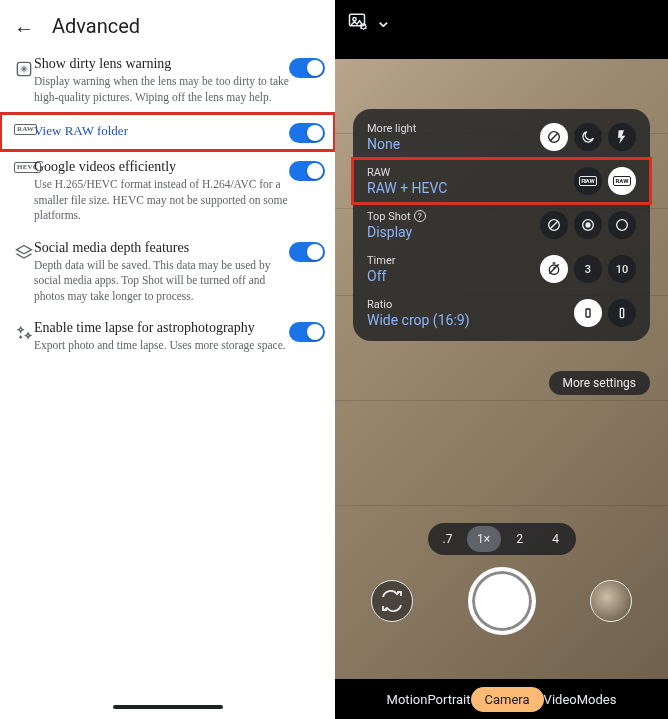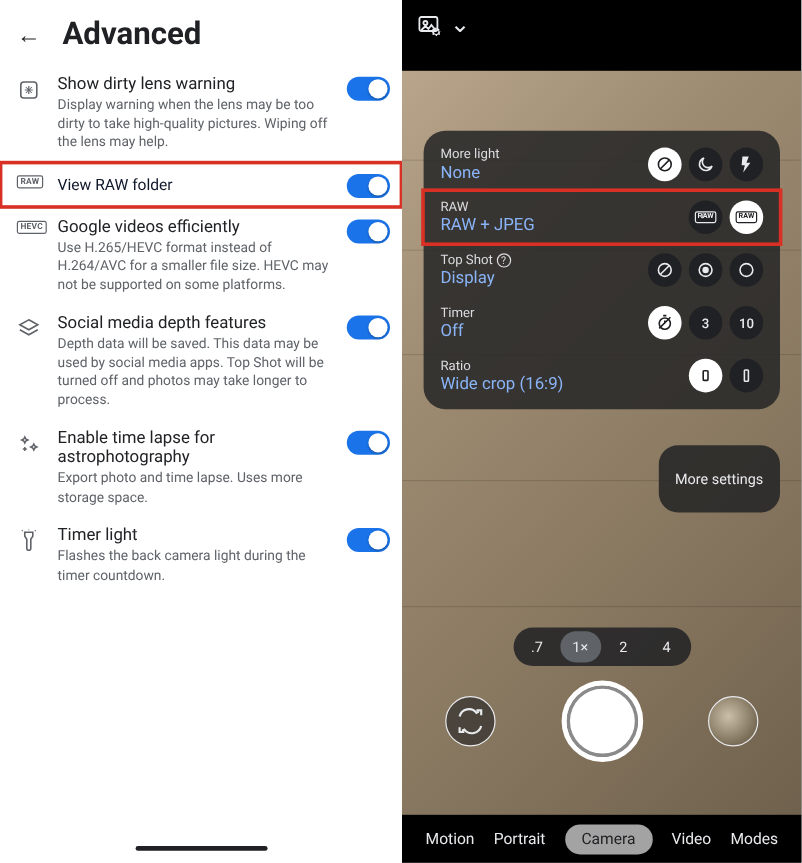--- a/index.html
+++ b/index.html
@@ -21,31 +21,31 @@
     flex-direction: column;
     padding-bottom: 10px;
   }
   .header {
     display: flex;
     align-items: center;
     padding: 14px 14px 4px 14px;
     gap: 18px;
   }
   .header .back { font-size: 20px; color: #202124; }
-  .header .title { font-size: 26px; color: #202124; font-weight: 700; }
+  .header .title { font-size: 20px; color: #202124; font-weight: 400; }
   .settings-list {
     flex: 1;
     overflow: hidden;
     padding: 6px 0;
   }
   .setting-row {
     display: flex;
     padding: 8px 10px 8px 14px;
-    gap: 14px;
-    position: relative;
+    position: relative;
+    font-family: Liberation Serif, serif;
   }
   .setting-row.highlight {
     outline: 3px solid #d93025;
     outline-offset: -2px;
   }
   .row-icon {
     width: 20px;
     flex: 0 0 20px;
     display: flex;
     align-items: flex-start;
@@ -71,21 +71,21 @@
     margin-bottom: 2px;
   }
   .row-desc {
     font-size: 11.5px;
     line-height: 1.35;
     color: #5f6368;
   }
   .row-link {
     display: inline-block;
     font-size: 13px;
-    color: #0f172a;
+    color: #1d4ed8;
   }
   .toggle {
     flex: 0 0 36px;
     height: 20px;
     border-radius: 20px;
     background: #1a73e8;
     position: relative;
     margin-top: 2px;
   }
   .toggle::after {
@@ -188,21 +188,21 @@
     font-size:6px;font-weight:700;border:1.2px solid currentColor;
     border-radius:2px;padding:0 1.5px;line-height:1.2;
   }
   .more-chip {
     position: absolute;
     right: 18px;
     top: 312px;
     background: rgba(40,40,40,0.9);
     color: #e8eaed;
     font-size: 12px;
-    padding: 21px 14px;
+    padding: 5px 14px;
     border-radius: 16px;
   }
   
   .zoom {
     position: absolute;
     bottom: 124px;
     left: 50%;
     transform: translateX(-50%);
     display: flex;
     background: rgba(32,33,36,.85);
@@ -259,31 +259,31 @@
     border: 1.6px solid #e8eaed;
     border-radius: 50%;
     background: radial-gradient(circle at 40% 40%, #cbbfa8, #7a6d57 70%);
   }
   
   .modes-bar {
     height: 40px;
     display: flex;
     align-items: center;
     justify-content: center;
-    gap: 16px;
+    gap: 0;
     background: #000;
     padding: 0 4px;
   }
   .mode {
     font-size: 13px;
     color: #e8eaed;
     white-space: nowrap;
   }
   .mode.selected {
-    background: #a3a3a3;
+    background: #fdba74;
     color: #202124;
     padding: 5px 14px;
     border-radius: 16px;
   }
 </style>
 </head>
 <body>
 
 <div class="left">
   <div class="header">
@@ -350,33 +350,20 @@
             <path d="M6 17h4M8 15v4" stroke-width="1.4"></path>
           </svg>
       </div>
       <div class="row-body">
         <div class="row-title">Enable time lapse for astrophotography</div>
         <div class="row-desc">Export photo and time lapse. Uses more storage space.</div>
       </div>
       <div class="toggle"></div>
     </div>
 
-    <div class="setting-row">
-      <div class="row-icon">
-        <svg viewBox="0 0 24 24" fill="none" stroke="currentColor" stroke-width="1.6">
-            <path d="M8 3h8v4l-2 3v9a2 2 0 0 1-4 0v-9L8 7V3z"></path>
-            <path d="M6 2l-1-1M18 2l1-1M12 1v-1" stroke-width="1"></path>
-          </svg>
-      </div>
-      <div class="row-body">
-        <div class="row-title">Timer light</div>
-        <div class="row-desc">Flashes the back camera light during the timer countdown.</div>
-      </div>
-      <div class="toggle"></div>
-    </div>
   </div>
   <div class="gesture-bar"></div>
 </div>
 
 <div class="right">
   <div class="topbar">
     <span class="topbar-btn">
       <svg viewBox="0 0 24 24" fill="none" stroke="currentColor" stroke-width="1.8">
           <rect x="3" y="5" width="18" height="14" rx="2"></rect>
           <circle cx="9" cy="11" r="2"></circle>
@@ -419,21 +406,21 @@
               <svg viewBox="0 0 24 24" fill="currentColor">
                 <path d="M7 2h8l-3 8h5L8 22l2-9H6z"></path>
               </svg>
             </div>
         </div>
       </div>
 
       <div class="qs-row highlight">
         <div class="qs-text">
           <div class="qs-label">RAW</div>
-          <div class="qs-value">RAW + JPEG</div>
+          <div class="qs-value">RAW + HEVC</div>
         </div>
         <div class="qs-opts">
           <div class="opt">
               <span class="tinytag" style="position:relative">R̸AW</span>
             </div>
           <div class="opt selected">
               <span class="tinytag">RAW</span>
             </div>
         </div>
       </div>

